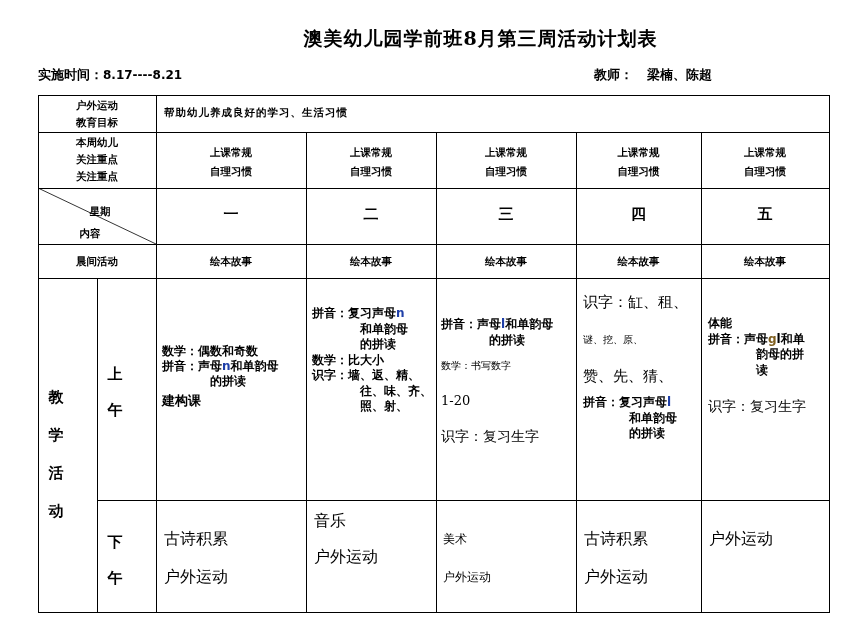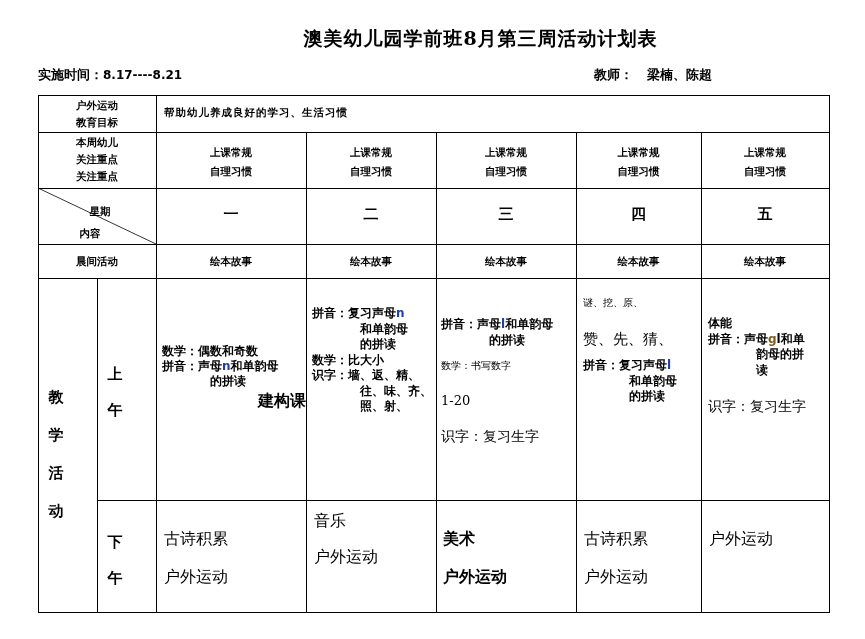--- a/index.html
+++ b/index.html
@@ -112,21 +112,21 @@
 
 <div class="txt b" style="left:100px;top:356px;width:30px;text-align:center;font-size:15px;line-height:36px;">
   <div>上</div>
   <div>午</div>
 </div>
 
 <div class="txt sans b" style="left:162px;top:344px;width:144px;font-size:12px;line-height:15px;">
   <div>数学：偶数和奇数</div>
   <div><span>拼音：声母</span><span class="accent">n</span><span>和单韵母</span></div>
   <div style="padding-left:48px;">的拼读</div>
-  <div style="font-size:16px;line-height:24px;text-align:right;">建构课</div>
+  <div style="font-size:13px;line-height:24px;">建构课</div>
 </div>
 
 <div class="txt sans b" style="left:312px;top:306px;width:124px;font-size:12px;line-height:15.5px;white-space:nowrap;">
   <div><span>拼音：复习声母</span><span class="accent">n</span></div>
   <div style="padding-left:48px;">和单韵母</div>
   <div style="padding-left:48px;">的拼读</div>
   <div>数学：比大小</div>
   <div>识字：墙、返、精、</div>
   <div style="padding-left:48px;">往、味、齐、</div>
   <div style="padding-left:48px;">照、射、</div>
@@ -134,20 +134,21 @@
 
 <div class="txt sans" style="left:441px;top:316px;width:135px;white-space:nowrap;">
   <div class="b" style="font-size:12px;line-height:16px;"><span>拼音：声母</span><span class="accent">l</span><span>和单韵母</span></div>
   <div class="b" style="font-size:12px;line-height:16px;padding-left:48px;">的拼读</div>
   <div style="font-size:10px;line-height:36px;">数学：书写数字</div>
   <div style="font-size:13px;line-height:34px;font-family:'DejaVu Serif',serif;">1-20</div>
   <div style="font-size:14px;line-height:36px;">识字：复习生字</div>
 </div>
 
 <div class="txt" style="left:583px;top:284px;width:118px;white-space:nowrap;">
+  <div style="font-size:15px;line-height:37px;">识字：缸、租、</div>
   <div style="font-size:10px;line-height:37px;">谜、挖、原、</div>
   <div style="font-size:15px;line-height:37px;">赞、先、猜、</div>
   <div class="sans b" style="font-size:12px;line-height:15.5px;"><span>拼音：复习声母</span><span class="accent">l</span></div>
   <div class="sans b" style="font-size:12px;line-height:15.5px;padding-left:46px;">和单韵母</div>
   <div class="sans b" style="font-size:12px;line-height:15.5px;padding-left:46px;">的拼读</div>
 </div>
 
 <div class="txt sans" style="left:708px;top:316px;width:121px;white-space:nowrap;">
   <div class="b" style="font-size:12px;line-height:15.5px;">体能</div>
   <div class="b" style="font-size:12px;line-height:15.5px;"><span>拼音：声母</span><span style="color:#806020">g</span><span>l和单</span></div>
@@ -162,21 +163,21 @@
 </div>
 
 <div class="txt" style="left:164px;top:520px;font-size:16px;line-height:38px;">
   <div>古诗积累</div>
   <div>户外运动</div>
 </div>
 <div class="txt" style="left:314px;top:503px;font-size:16px;line-height:36px;">
   <div>音乐</div>
   <div>户外运动</div>
 </div>
-<div class="txt" style="left:443px;top:520px;font-size:16px;line-height:38px;font-weight:bold;">
+<div class="txt" style="left:443px;top:520px;font-size:12px;line-height:38px;">
   <div>美术</div>
   <div>户外运动</div>
 </div>
 <div class="txt" style="left:584px;top:520px;font-size:16px;line-height:38px;">
   <div>古诗积累</div>
   <div>户外运动</div>
 </div>
 <div class="txt" style="left:709px;top:520px;font-size:16px;line-height:38px;">
   <div>户外运动</div>
 </div>

